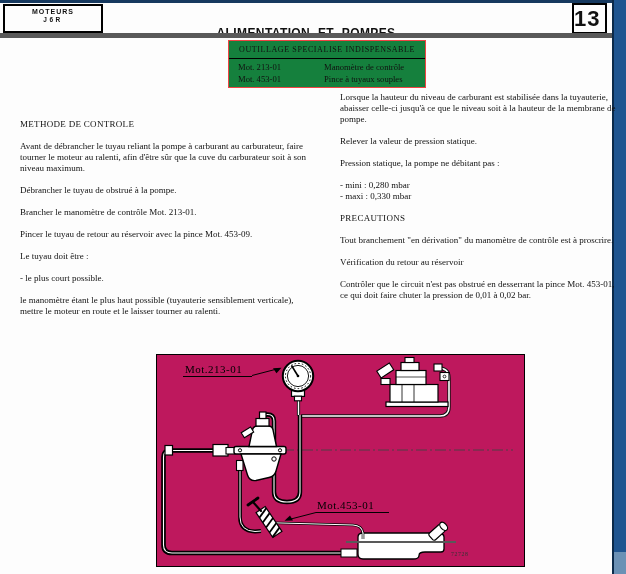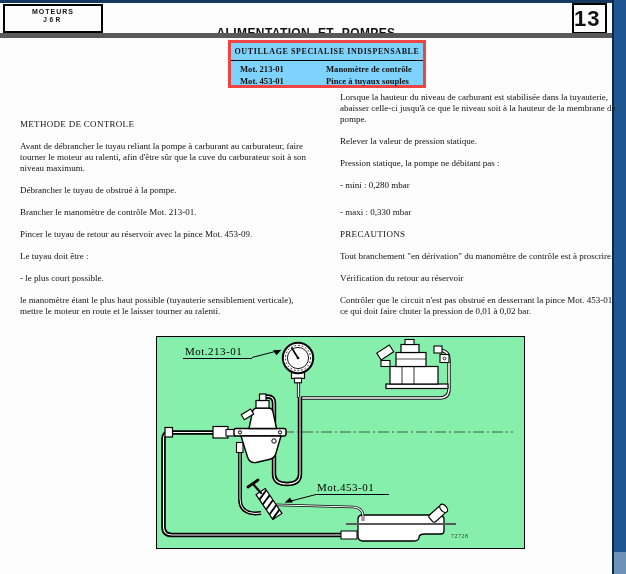--- a/index.html
+++ b/index.html
@@ -16,34 +16,34 @@
   .engine-box .l1{font-size:7px;letter-spacing:1px;line-height:8px;}
   .engine-box .l2{font-size:6.5px;letter-spacing:2.5px;line-height:8px;}
   .titles{position:absolute;left:103px;top:4px;width:406px;text-align:center;
           font-family:"Liberation Sans",sans-serif;font-weight:bold;}
   .titles .t1{font-size:12px;line-height:13px;letter-spacing:.4px;word-spacing:4px;margin-top:23px;}
   .titles .t2{font-size:13px;line-height:12px;margin-top:12px;word-spacing:6px;}
   .page-num-box{position:absolute;left:572px;top:3px;width:35px;height:31px;border:2px solid #000;
                 box-sizing:border-box;font-family:"Liberation Sans",sans-serif;
                 font-weight:bold;font-size:22px;line-height:27px;letter-spacing:1px;}
   
-  .tools-box{position:absolute;left:228px;top:40px;width:198px;height:48px;border:3px solid #ef4444;box-sizing:border-box;background:#7dd3fc;font-weight:bold;}
+  .tools-box{position:absolute;left:228px;top:40px;width:198px;height:48px;border:1px solid #ef4444;box-sizing:border-box;background:#15803d;}
   .tools-title{height:17px;line-height:17px;border-bottom:1px solid #000;text-align:center;
                font-size:8px;letter-spacing:.6px;}
   .tools-rows{padding:3px 0 0 9px;font-size:8.6px;line-height:11.5px;}
   .tool-ref{display:inline-block;width:86px;}
   
   .col{position:absolute;top:92px;font-size:9px;line-height:11px;}
   .col p{margin:0 0 11px;}
-  .col p.tight{margin-bottom:16px;}
+  .col p.tight{margin-bottom:0;}
   .col-left{left:20px;width:287px;margin-top:27px;}
   .col-right{left:340px;width:278px;}
   .heading{letter-spacing:.3px;}
   
-  .diagram-panel{position:absolute;left:156px;top:336px;width:367px;height:211px;border:1px solid #000;background:#86efac;box-sizing:content-box;}
+  .diagram-panel{position:absolute;left:156px;top:354px;width:367px;height:211px;border:1px solid #000;background:#be185d;box-sizing:content-box;}
   svg text{font-family:"Liberation Serif", serif;}
 </style>
 </head>
 <body>
 
 <div class="page">
 
   <div class="top-border"></div>
   <div class="right-border"></div>
   <div class="right-border-corner"></div>

